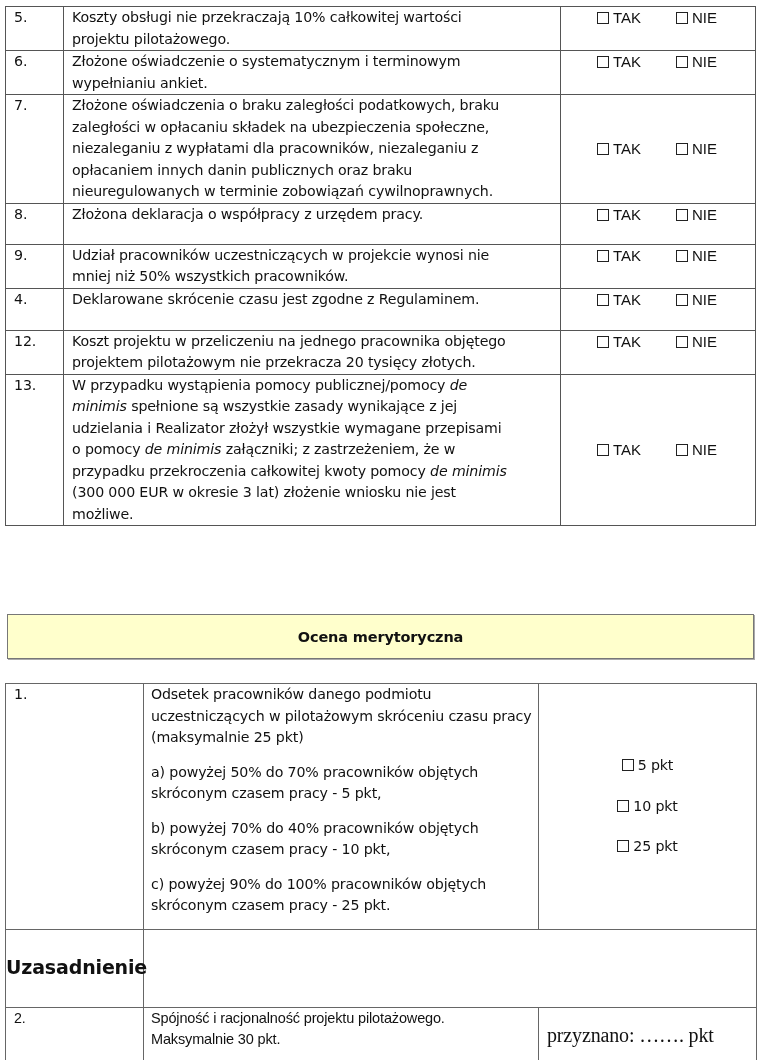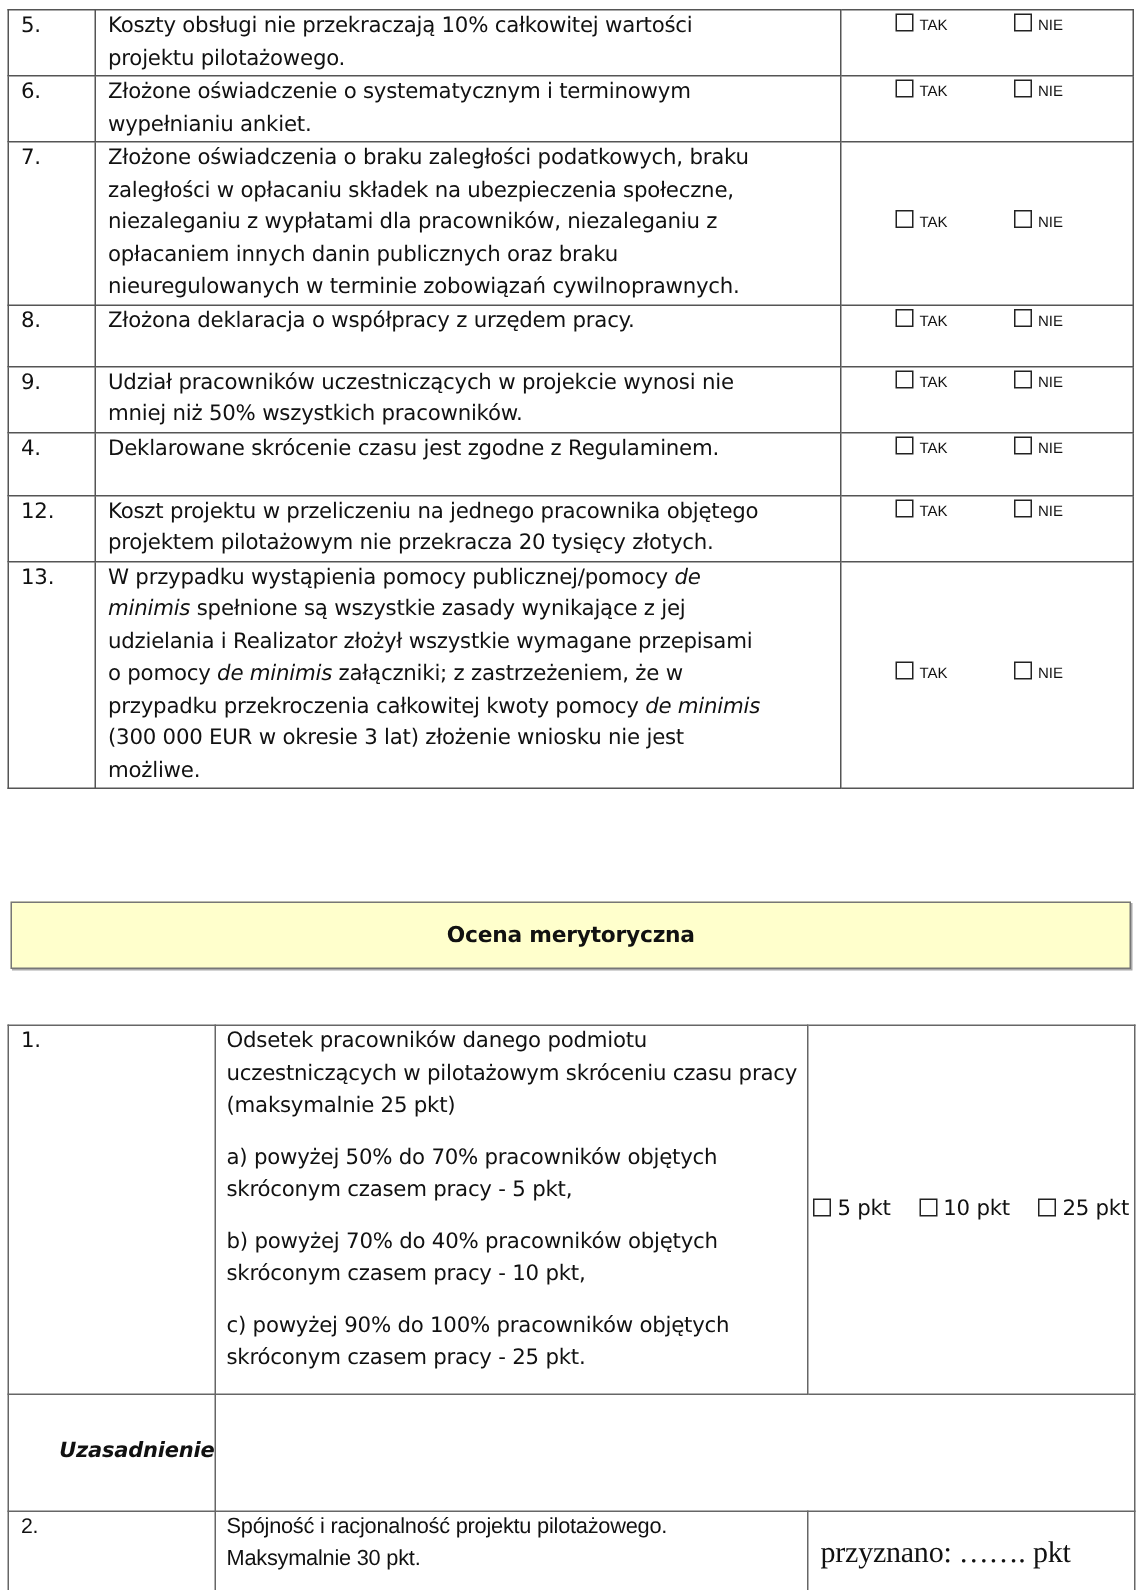--- a/index.html
+++ b/index.html
@@ -8,42 +8,42 @@
     font-family: "DejaVu Sans", sans-serif; font-size: 14.2px; color: #111;
     letter-spacing: -0.15px;
   }
   table { border-collapse: collapse; position: absolute; table-layout: fixed; }
   td { border: 1px solid #555; vertical-align: top; padding: 0; line-height: 21.5px; }
   #criteria { left: 5px; top: 6px; width: 749px; }
   #criteria td.num { width: 58px; padding-left: 8px; box-sizing: border-box; }
   #criteria td.desc { width: 497px; padding-left: 8px; box-sizing: border-box; }
   #criteria td.choice { width: 194px; vertical-align: top; padding-top: 0; }
   #criteria td.choice.mid { vertical-align: middle; }
-  .tn { display: flex; justify-content: flex-start; padding-left: 36px; gap: 0; font-family: "Liberation Sans", sans-serif; font-size: 10px; letter-spacing: 0; }
+  .tn { display: flex; justify-content: flex-start; padding-left: 36px; gap: 0; font-family: "Liberation Sans", sans-serif; font-size: 15px; letter-spacing: 0; }
   .tn .opt { width: 83px; display: inline-block; white-space: nowrap; }
   .box { display: inline-block; width: 10px; height: 10px; border: 1px solid #222; margin-right: 4px; vertical-align: -1px; }
   i { font-style: italic; }
 
   #section-banner {
-    position: absolute; left: 7px; top: 601px; width: 745px; height: 43px;
+    position: absolute; left: 7px; top: 614px; width: 745px; height: 43px;
     background: #ffffcc; border: 1px solid #777; box-shadow: 1px 1px 0 #aaa;
     display: flex; align-items: center; justify-content: center;
     font-weight: bold; font-size: 14.5px; font-family: "DejaVu Sans", sans-serif;
   }
 
   #merit { left: 5px; top: 683px; width: 751px; }
   #merit td { border-color: #666; }
   #merit td.num { width: 138px; padding-left: 8px; box-sizing: border-box; }
   #merit td.desc { width: 395px; padding-left: 7px; box-sizing: border-box; }
   #merit td.score { width: 218px; box-sizing: border-box; }
   .para { margin: 0 0 13px 0; }
   .para:last-child { margin-bottom: 12px; }
-  .pts { display: flex; flex-direction: row; align-items: flex-end; justify-content: center; height: 100%; gap: 19px; padding-top: 0; }
+  .pts { display: flex; flex-direction: column; align-items: center; justify-content: center; height: 100%; gap: 19px; padding-top: 0; }
   .pts .p { white-space: nowrap; }
-  .uz { font-weight: bold; text-align: right; vertical-align: middle !important; padding: 0 !important; font-family: "DejaVu Sans", sans-serif; font-size: 14px; font-style: italic; }
+  .uz { font-weight: bold; text-align: left; vertical-align: middle !important; padding: 0 !important; font-family: "DejaVu Sans", sans-serif; font-size: 19px; }
   .awarded { vertical-align: middle !important; padding-left: 8px; font-family: "DejaVu Sans", sans-serif; }
 </style>
 </head>
 <body>
 
 <table id="criteria">
 
   <tbody>
       <tr style="height:43px">
     <td class="num">5.</td>

